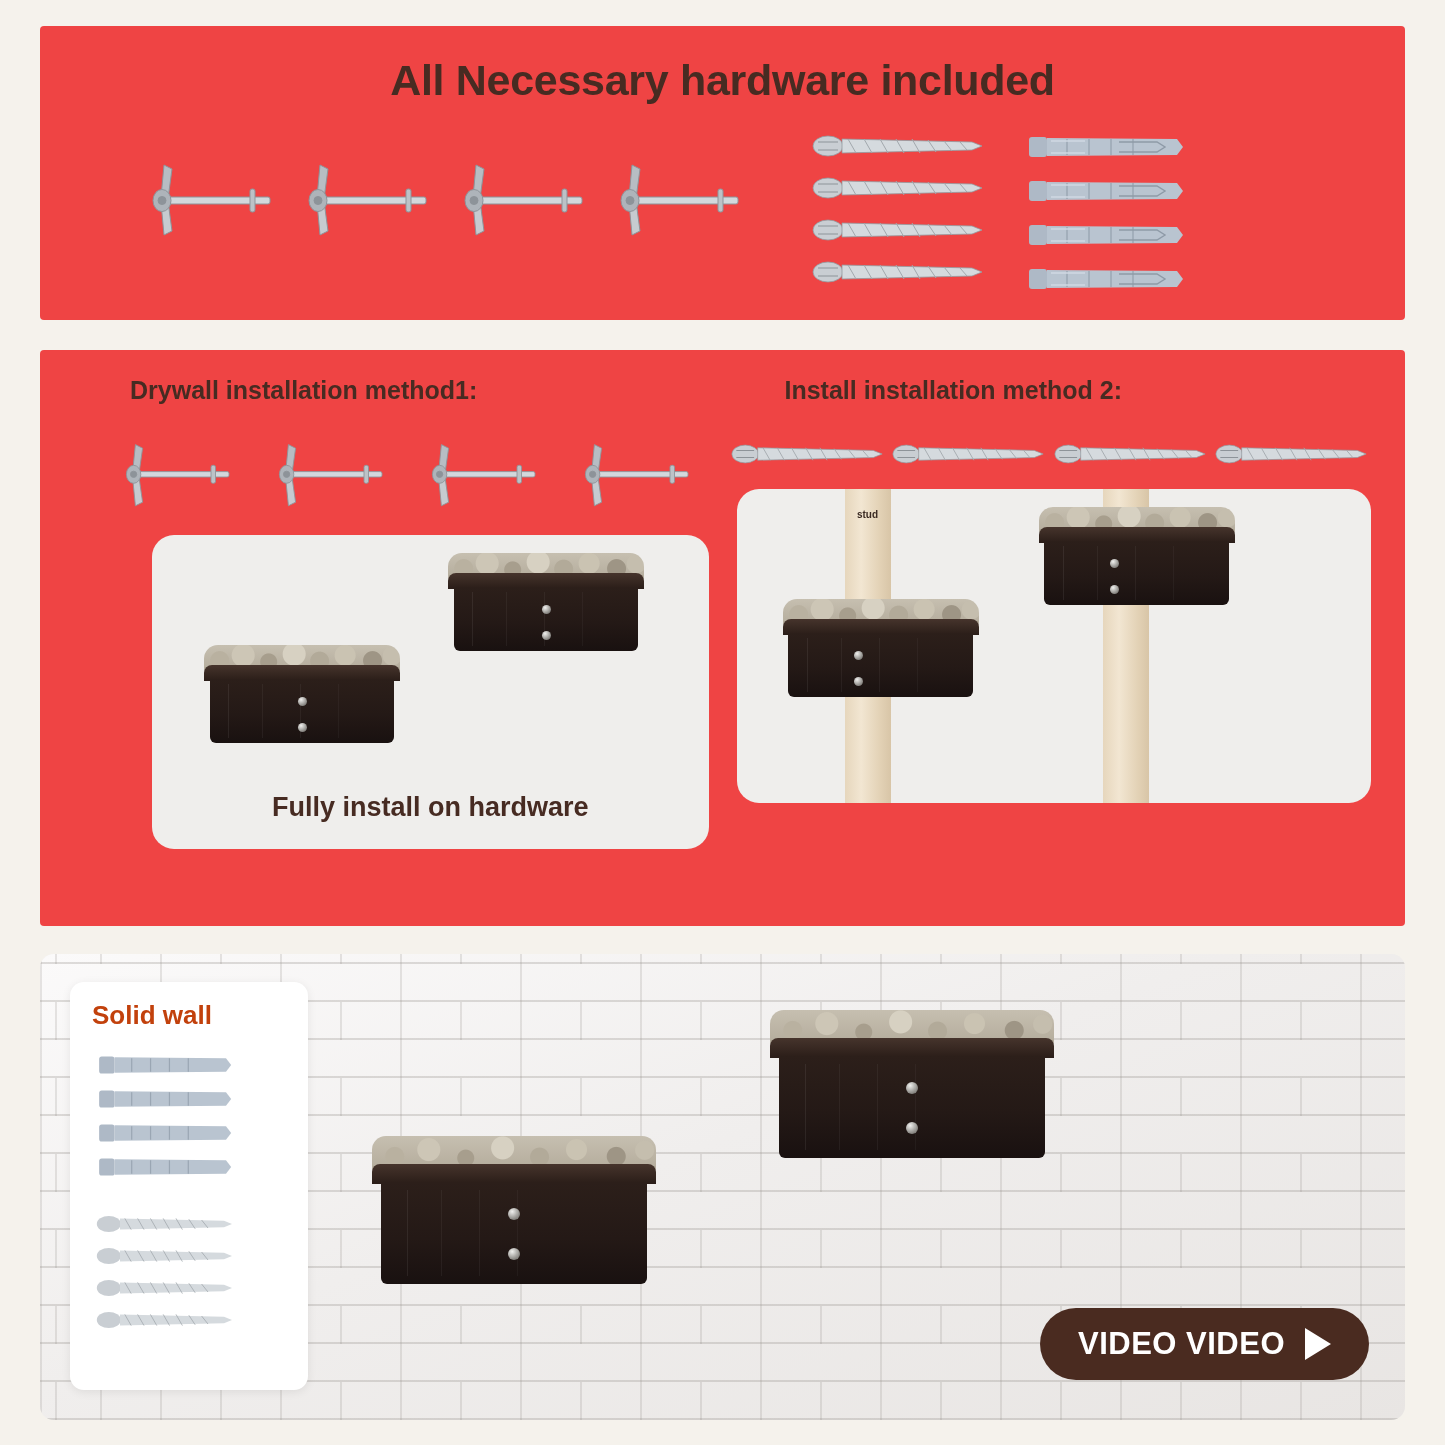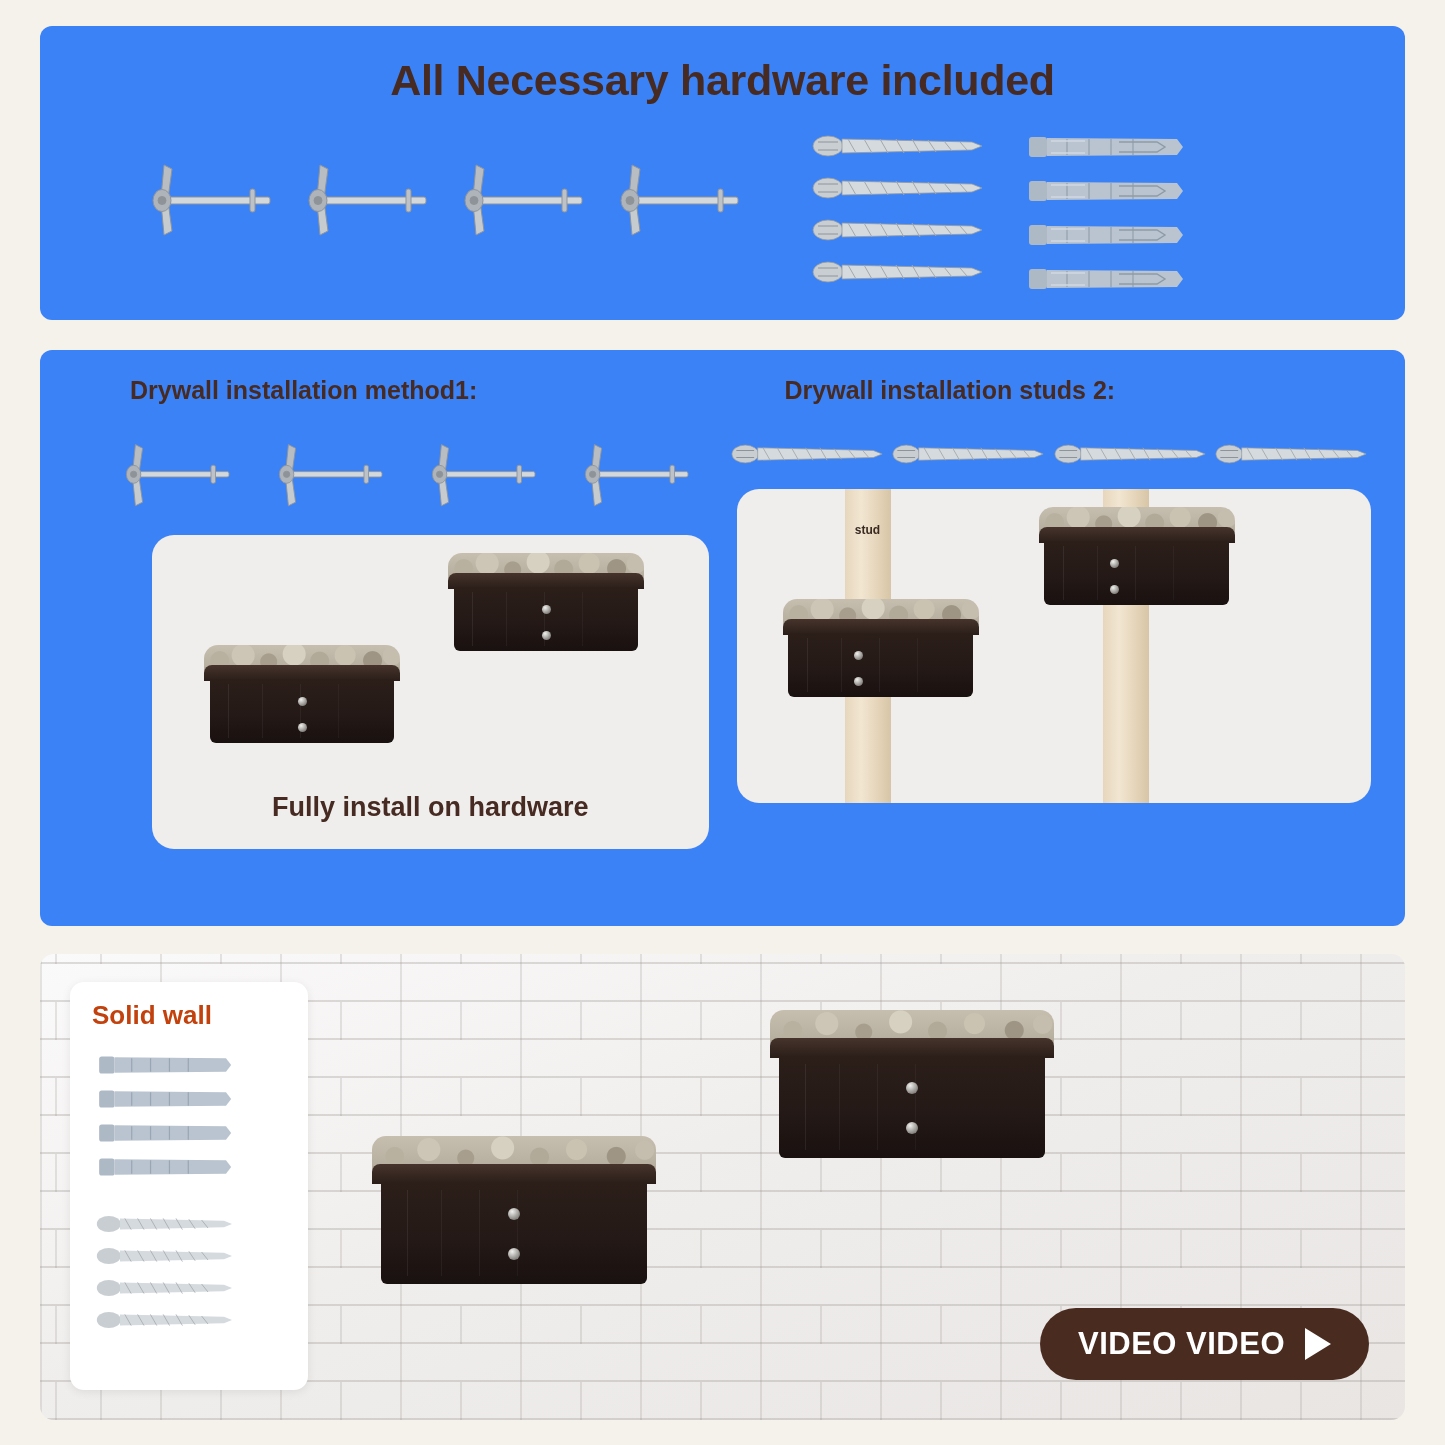--- a/index.html
+++ b/index.html
@@ -16,22 +16,22 @@
   .page {
     position: relative;
     width: 1445px;
     height: 1445px;
     box-sizing: border-box;
     padding: 26px 40px 0 40px;
   }
 
   
   .panel {
-    background: #3b82f6;
-    border-radius: 12px;
+    background: #ef4444;
+    border-radius: 4px;
     box-sizing: border-box;
     position: relative;
   }
   .panel-hardware {
     height: 294px;
     padding-top: 30px;
   }
   .panel-methods {
     height: 576px;
     margin-top: 30px;
@@ -189,22 +189,22 @@
 
   
   .stud {
     position: absolute;
     top: 0; bottom: 0;
     width: 46px;
     background: linear-gradient(90deg, #e6d6bc, #f2e6d2 35%, #e3d2b6 75%, #d8c5a7);
   }
   .stud-label {
     position: absolute;
-    top: 34px;
-    font-size: 12px;
+    top: 20px;
+    font-size: 10px;
     font-weight: bold;
     color: #3a2a22;
     width: 60px;
     text-align: center;
   }
 
   
   .brickwall {
     position: absolute;
     inset: 0;
@@ -407,21 +407,21 @@
       </div>
     </div>
   </section>
 
   <section class="panel panel-methods">
     <div class="methods-head">
       <div class="method-col left">
         <h2 class="method-title">Drywall installation method1:</h2>
       </div>
       <div class="method-col right">
-        <h2 class="method-title">Drywall installation studs 2:</h2>
+        <h2 class="method-title">Install installation method 2:</h2>
       </div>
     </div>
 
     <div style="display:flex;">
 
       <div class="method-col left" style="padding-left:0;">
         <div class="fastener-row left">
           <svg width="145" height="72" viewBox="0 0 150 80">
             <g stroke="#8e949a" stroke-width="1">
               <path d="M36 4 L44 8 L40 36 L33 34 Z" fill="#b7bdc3"></path>

